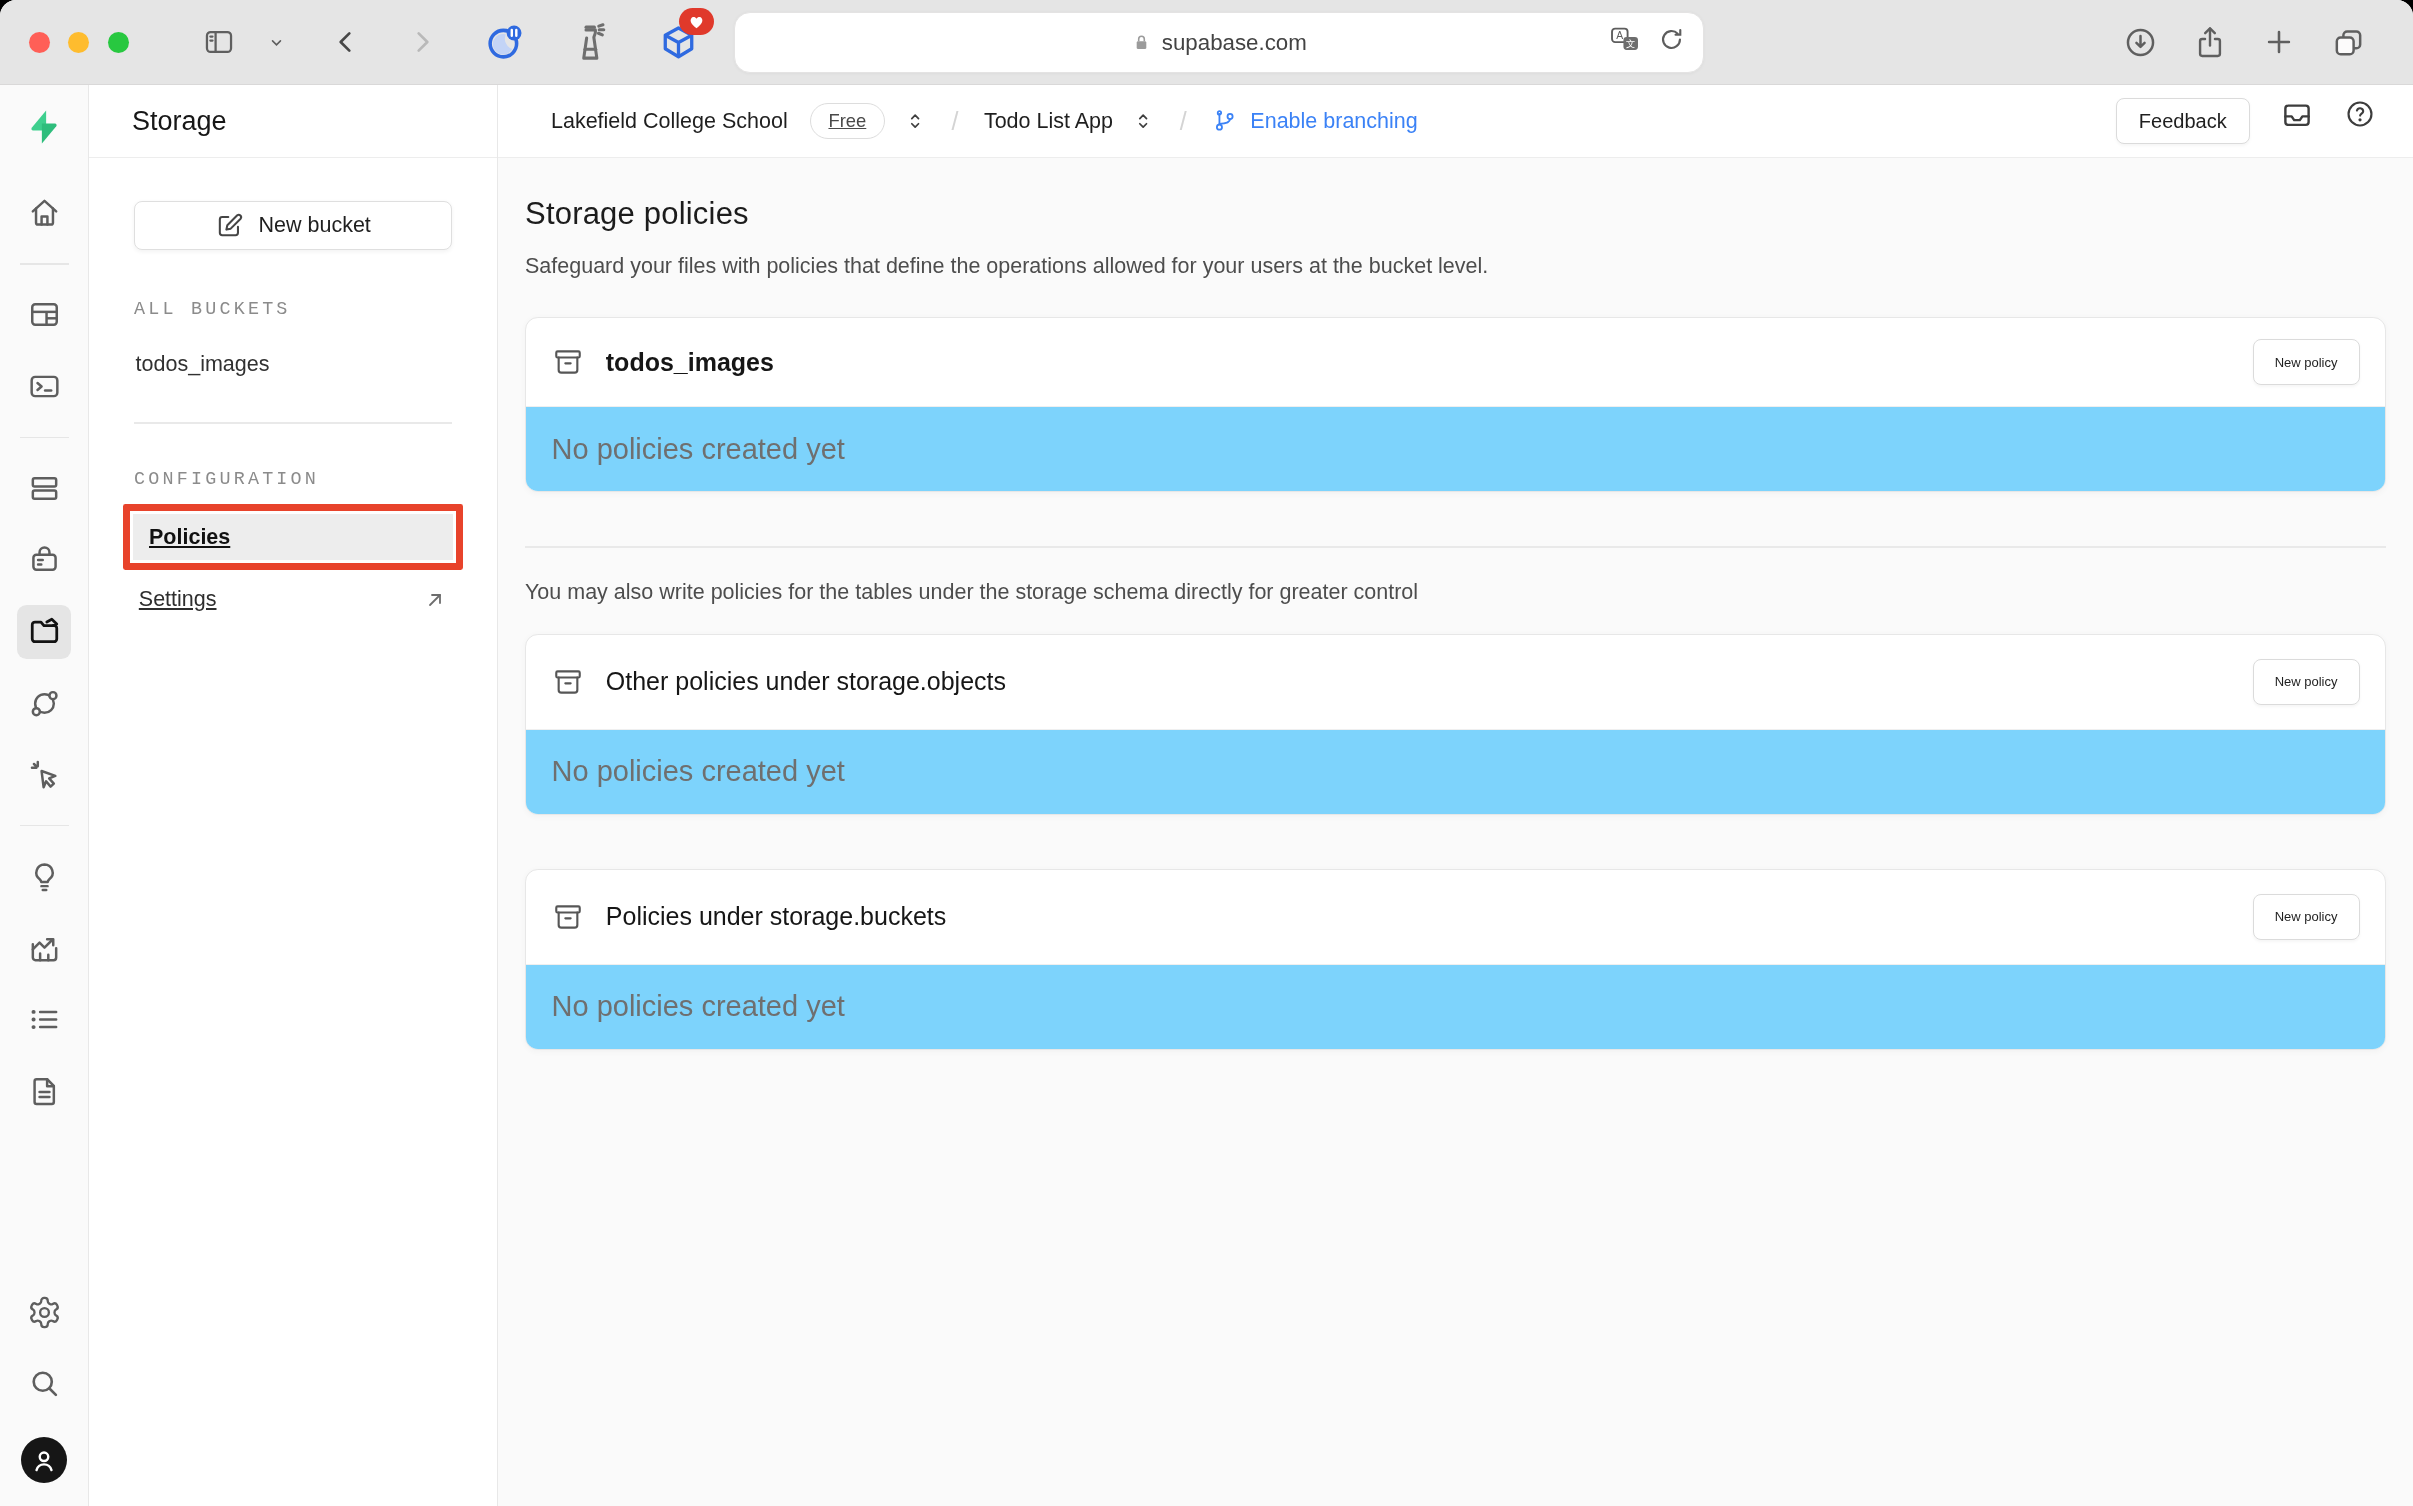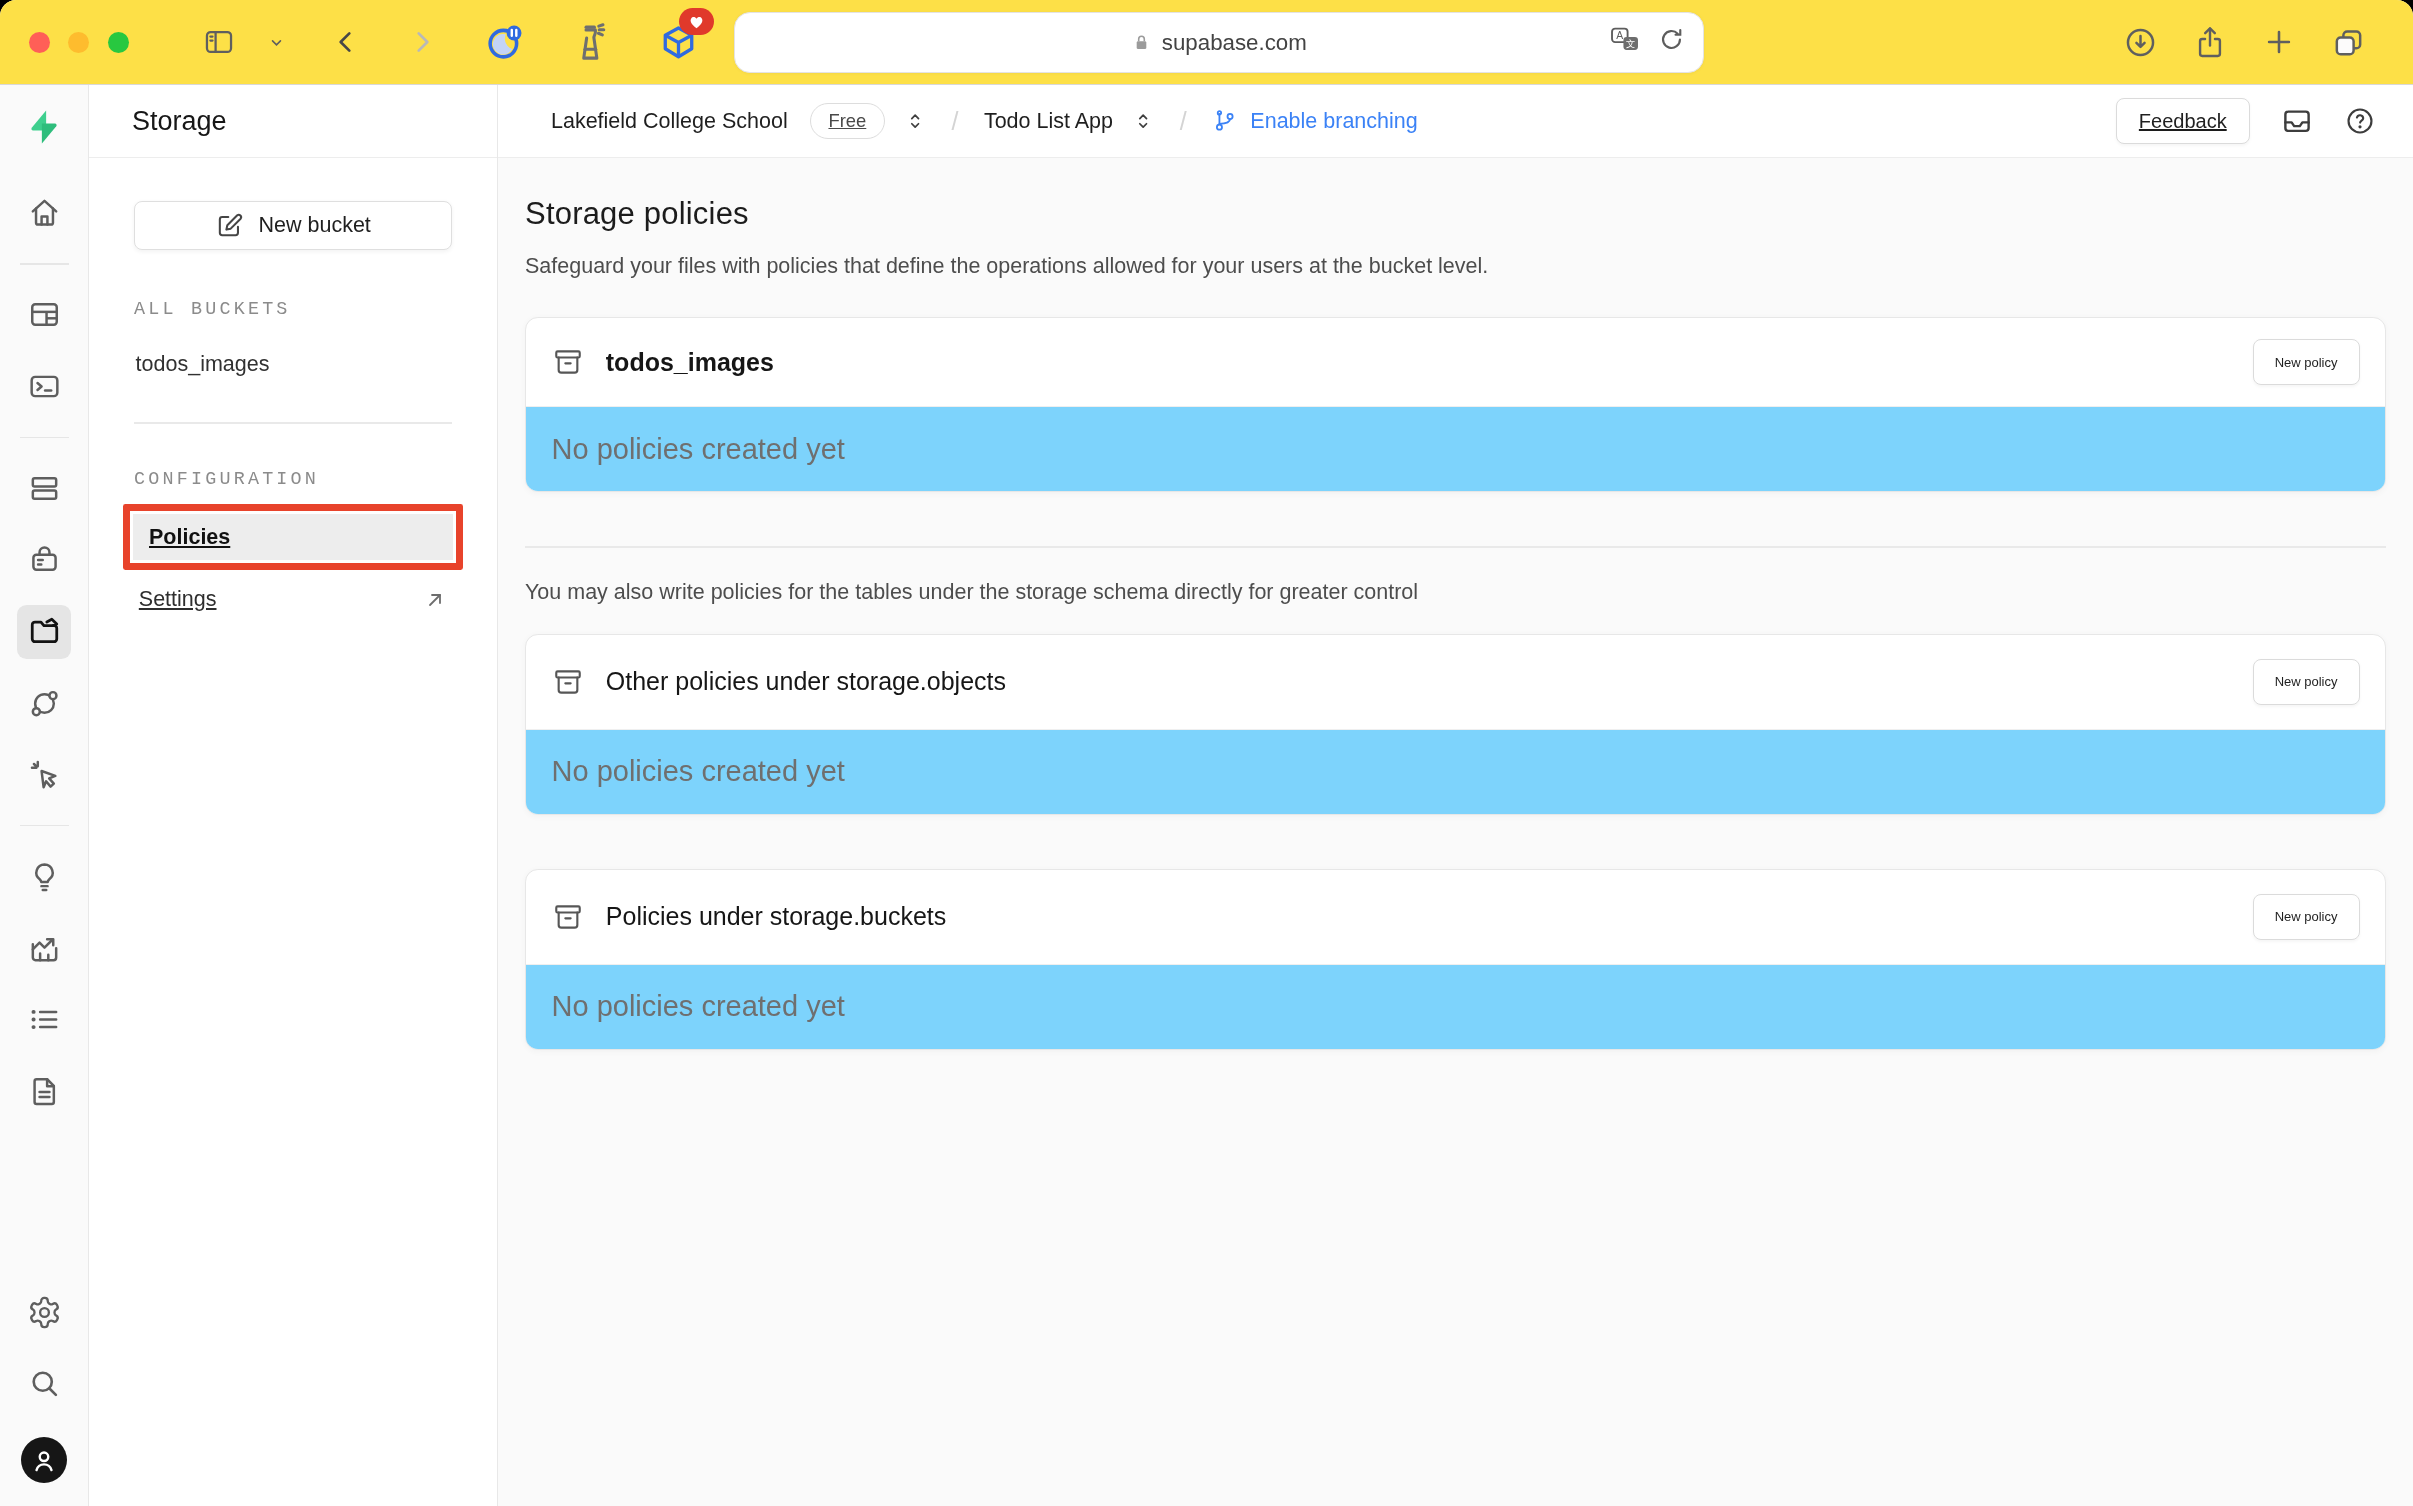--- a/index.html
+++ b/index.html
@@ -14,21 +14,21 @@
     width:2413px; height:1507px;
     border-radius:16px 16px 0 0;
     overflow:hidden;
     display:flex; flex-direction:column;
     background:#fff;
   }
 
   
   .toolbar {
     height:85px; flex:0 0 85px;
-    background:#fde047;
+    background:#e5e5e5;
     border-bottom:1.6px solid #d9d8d8;
     display:flex; align-items:center;
     padding:16px 29px;
     position:relative;
     gap:17px;
   }
   .traffic { display:flex; gap:18.4px; margin-right:43px; }
   .light { width:21px; height:21px; border-radius:50%; }
   .tbtn {
     display:flex; align-items:center; justify-content:center;
@@ -141,21 +141,21 @@
     padding:0 37px 0 53px;
   }
   .crumbs { display:flex; align-items:center; gap:19px; font-size:21.5px; color:#1f1f1f; }
   .badge {
     border:1.6px solid #ddd; border-radius:797px; background:#fff;
     padding:5.6px 17.6px; font-size:18.4px; color:#494949; margin-left:3.2px;text-decoration:underline;
   }
   .chev-expand { color:#3f3f3f; display:flex; }
   .slash { color:#d4d4d4; font-size:25px; font-weight:300; padding:0 6.4px; }
   .branch-link { display:flex; align-items:center; gap:12.8px; color:#3b82f6; }
-  .header-right { margin-left:auto; display:flex; align-items:center; gap:30px;text-decoration:underline; }
+  .header-right { margin-left:auto; display:flex; gap:30px; }
   .feedback-btn {
     height:46px; padding:0 22.3px;
     border:1.6px solid #dbdbdb; border-radius:8px; background:#fff;
     font-size:20px; color:#1f1f1f;
     display:flex; align-items:center;
     box-shadow:0 1.6px 3.2px rgba(0,0,0,.04);
   }
   .hicon { color:#3d3d3d; display:flex; }
 
   

